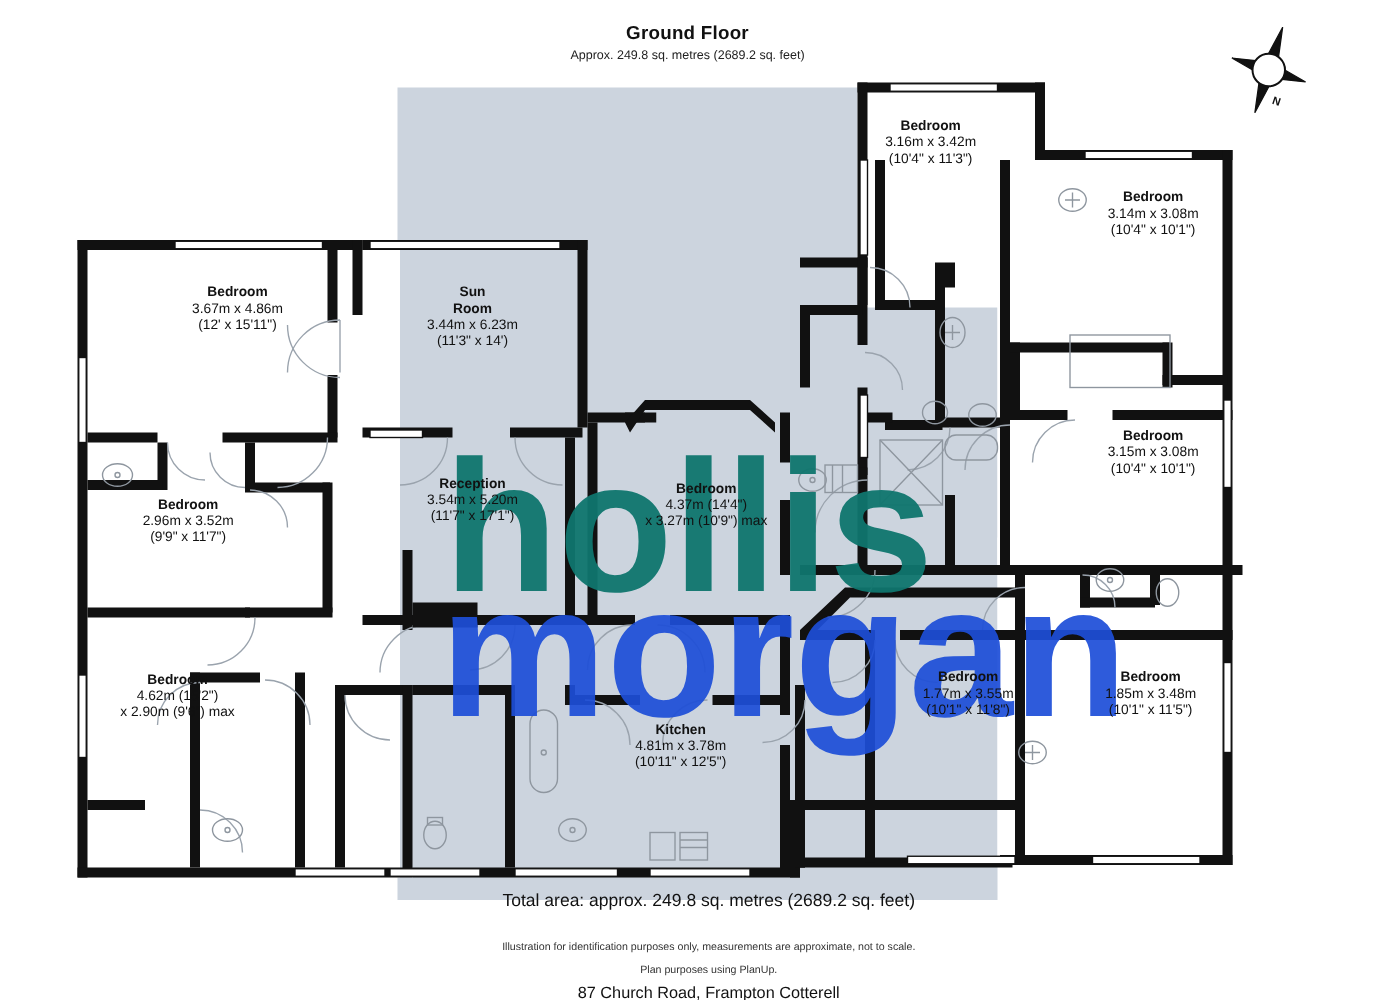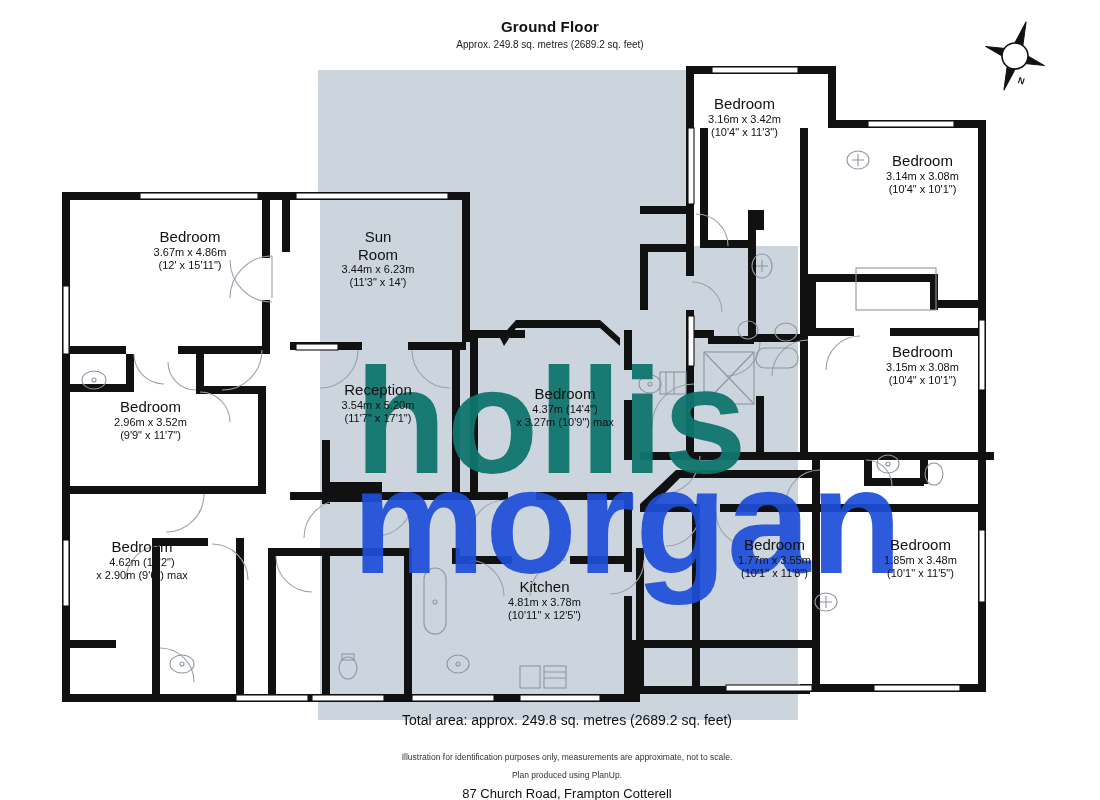--- a/index.html
+++ b/index.html
@@ -14,21 +14,21 @@
   #plan{position:absolute;left:0;top:0;width:1100px;height:800px;}
   .hdr{position:absolute;left:0;right:0;text-align:center;}
   .hdr-title{top:18px;font-size:15px;font-weight:bold;letter-spacing:.2px;}
   .hdr-sub{top:39px;font-size:10px;color:#222;}
   .ftr{position:absolute;left:0;right:0;text-align:center;margin-left:34px;}
   .ftr-total{top:712px;font-size:14px;color:#111;}
   .ftr-note{top:752px;font-size:8.5px;color:#333;}
   .ftr-planup{top:770px;font-size:8.5px;color:#333;}
   .ftr-addr{top:786px;font-size:13px;font-weight:normal;color:#111;}
   .rlabel{position:absolute;text-align:center;line-height:1.18;}
-  .rlabel .rn{font-size:15px;font-weight:normal;display:block;}
+  .rlabel .rn{font-size:11px;font-weight:bold;display:block;}
   .rlabel .rd{font-size:11px;display:block;}
   .wm{position:absolute;pointer-events:none;font-weight:bold;line-height:.92;}
   .wm1{left:355px;top:352px;font-size:150px;color:#0f766e;opacity:.95;}
   .wm2{left:352px;top:452px;font-size:150px;color:#1d4ed8;opacity:.92;}
   .compass{position:absolute;left:982px;top:18px;width:70px;height:80px;}
   .compass .n{position:absolute;left:36px;top:58px;font-size:9px;font-weight:bold;
     transform:rotate(18deg);}
 </style>
 </head>
 <body>
@@ -388,14 +388,14 @@
     </div>
     <div class="rlabel" style="left: 462px; top: 578px; width: 165px;">
       <span class="rn">Kitchen</span>
       <span class="rd">4.81m x 3.78m</span>
       <span class="rd">(10'11" x 12'5")</span>
     </div>
   </div>
 
 <div class="ftr ftr-total">Total area: approx. 249.8 sq. metres (2689.2 sq. feet)</div>
 <div class="ftr ftr-note">Illustration for identification purposes only, measurements are approximate, not to scale.</div>
-<div class="ftr ftr-planup">Plan produced using PlanUp.</div>
+<div class="ftr ftr-planup">Plan purposes using PlanUp.</div>
 <div class="ftr ftr-addr">87 Church Road, Frampton Cotterell</div>
 
 </body></html>

